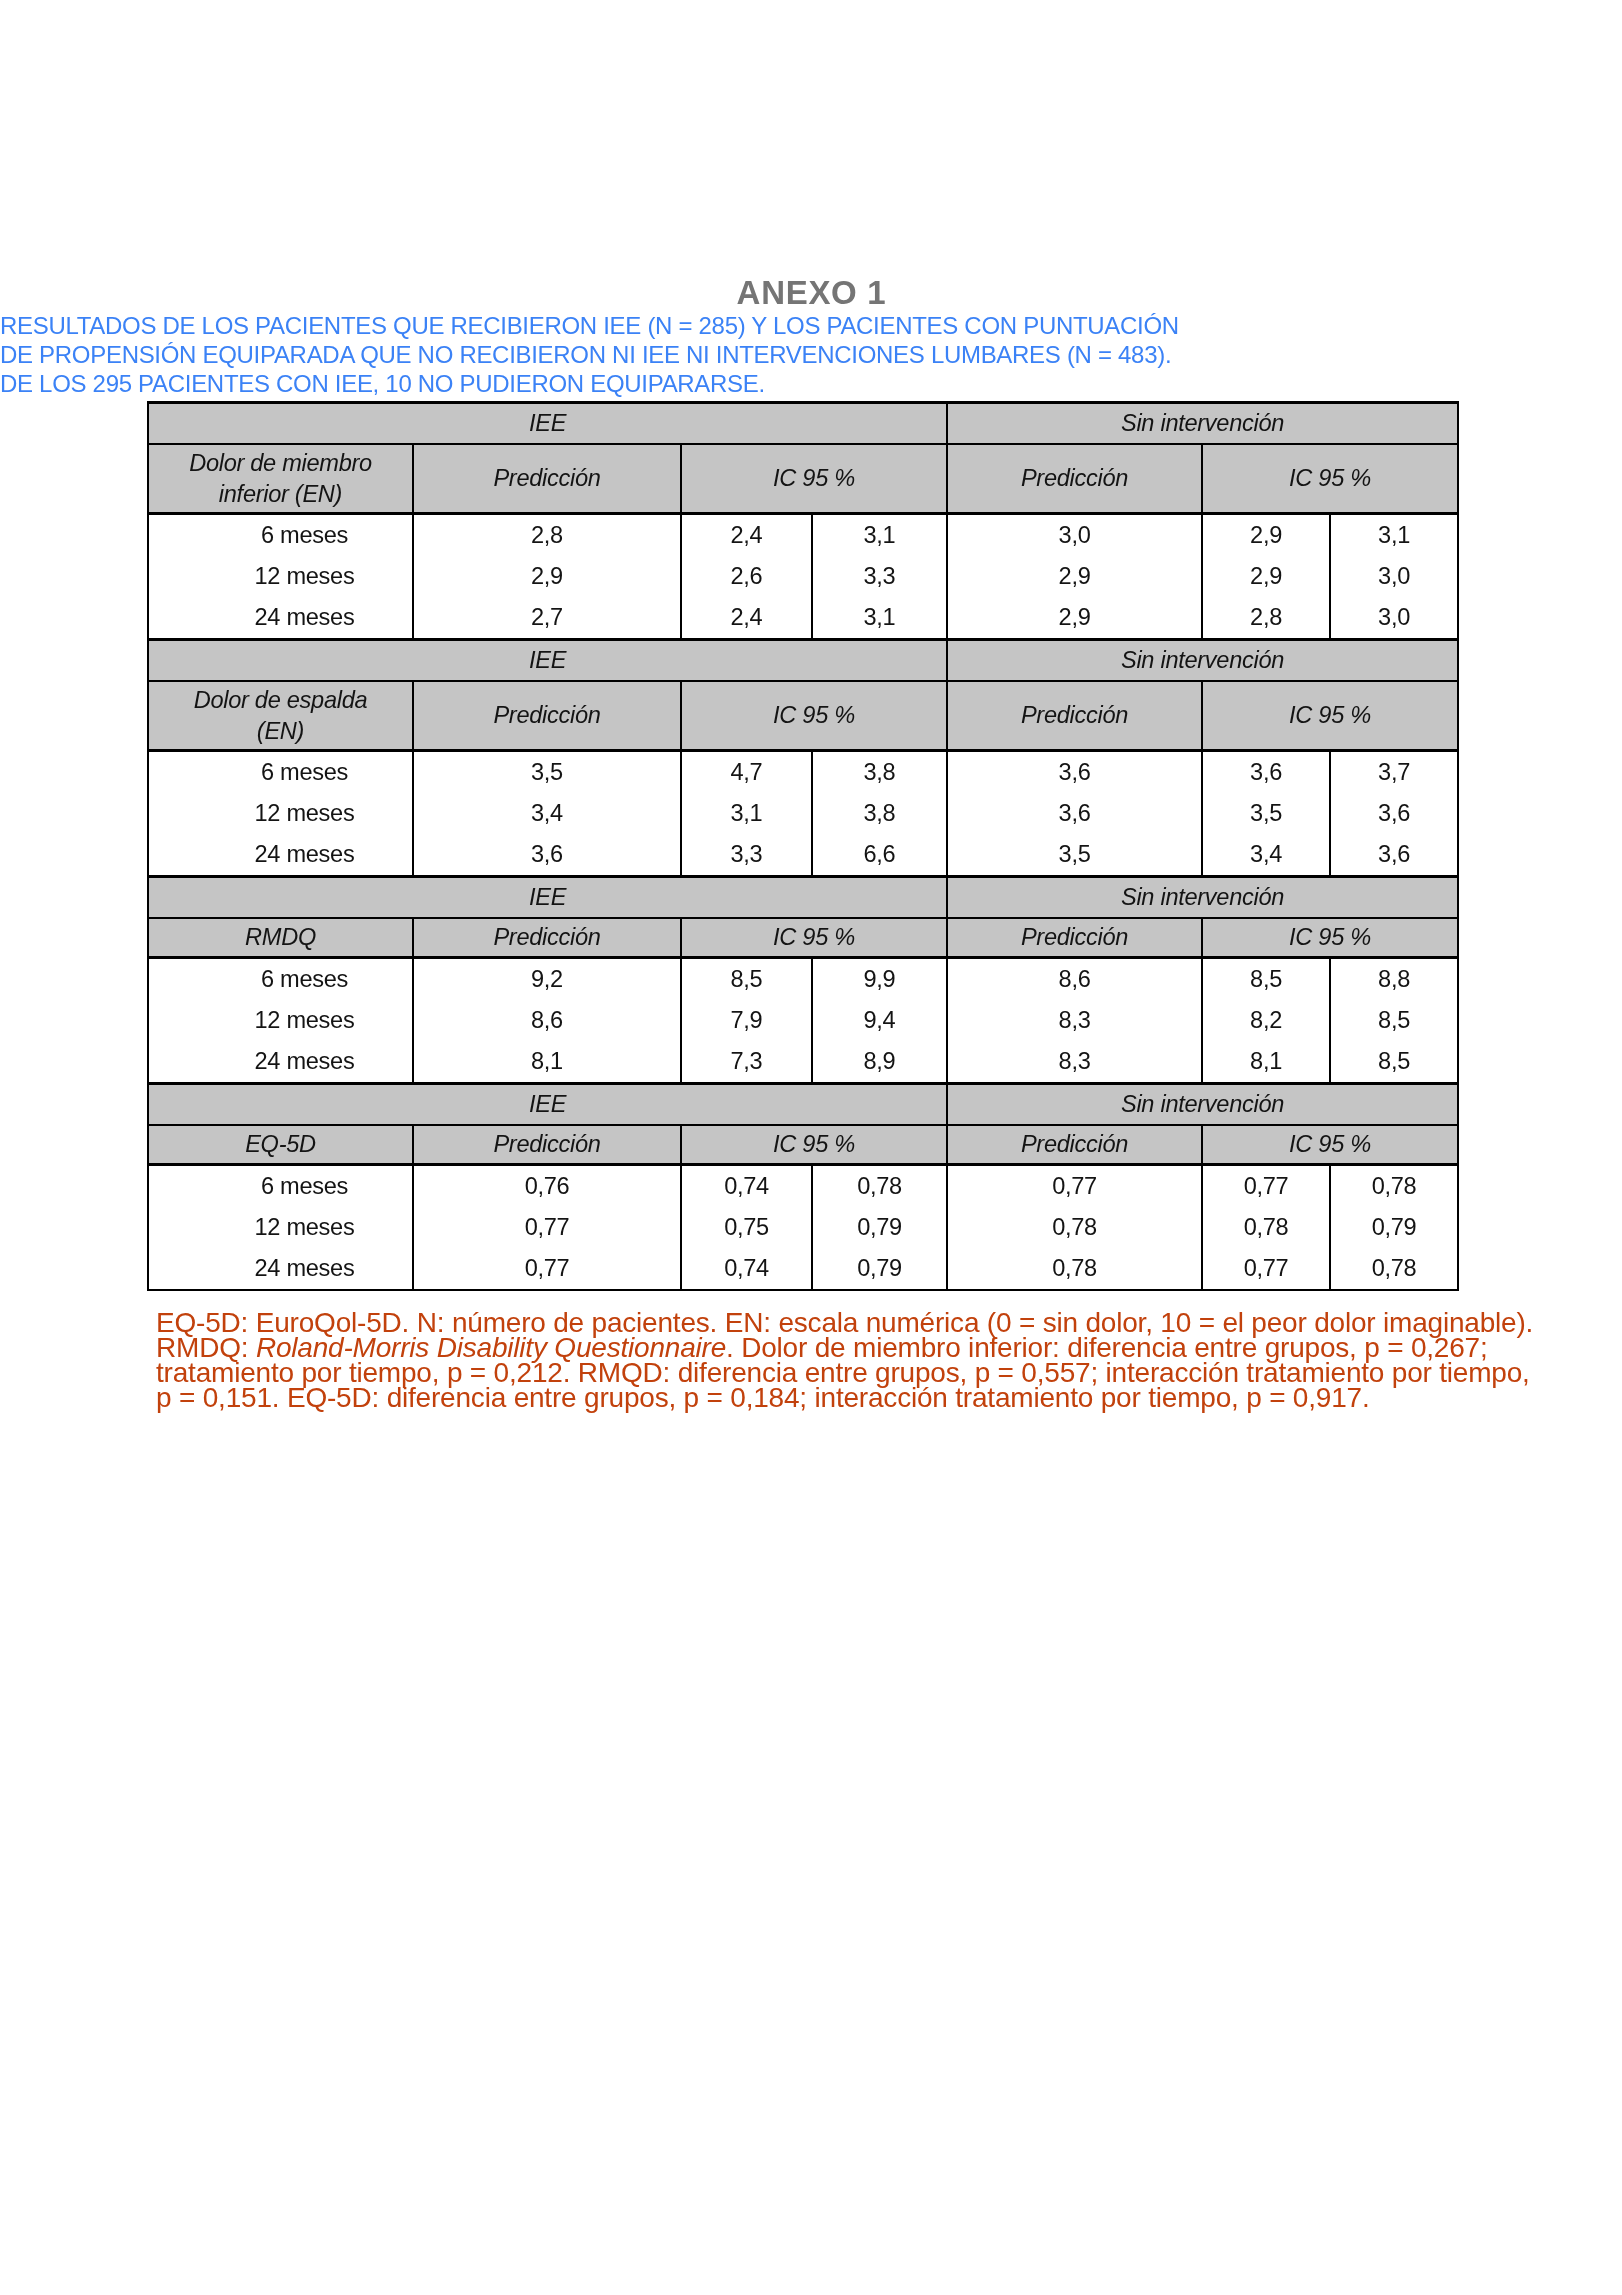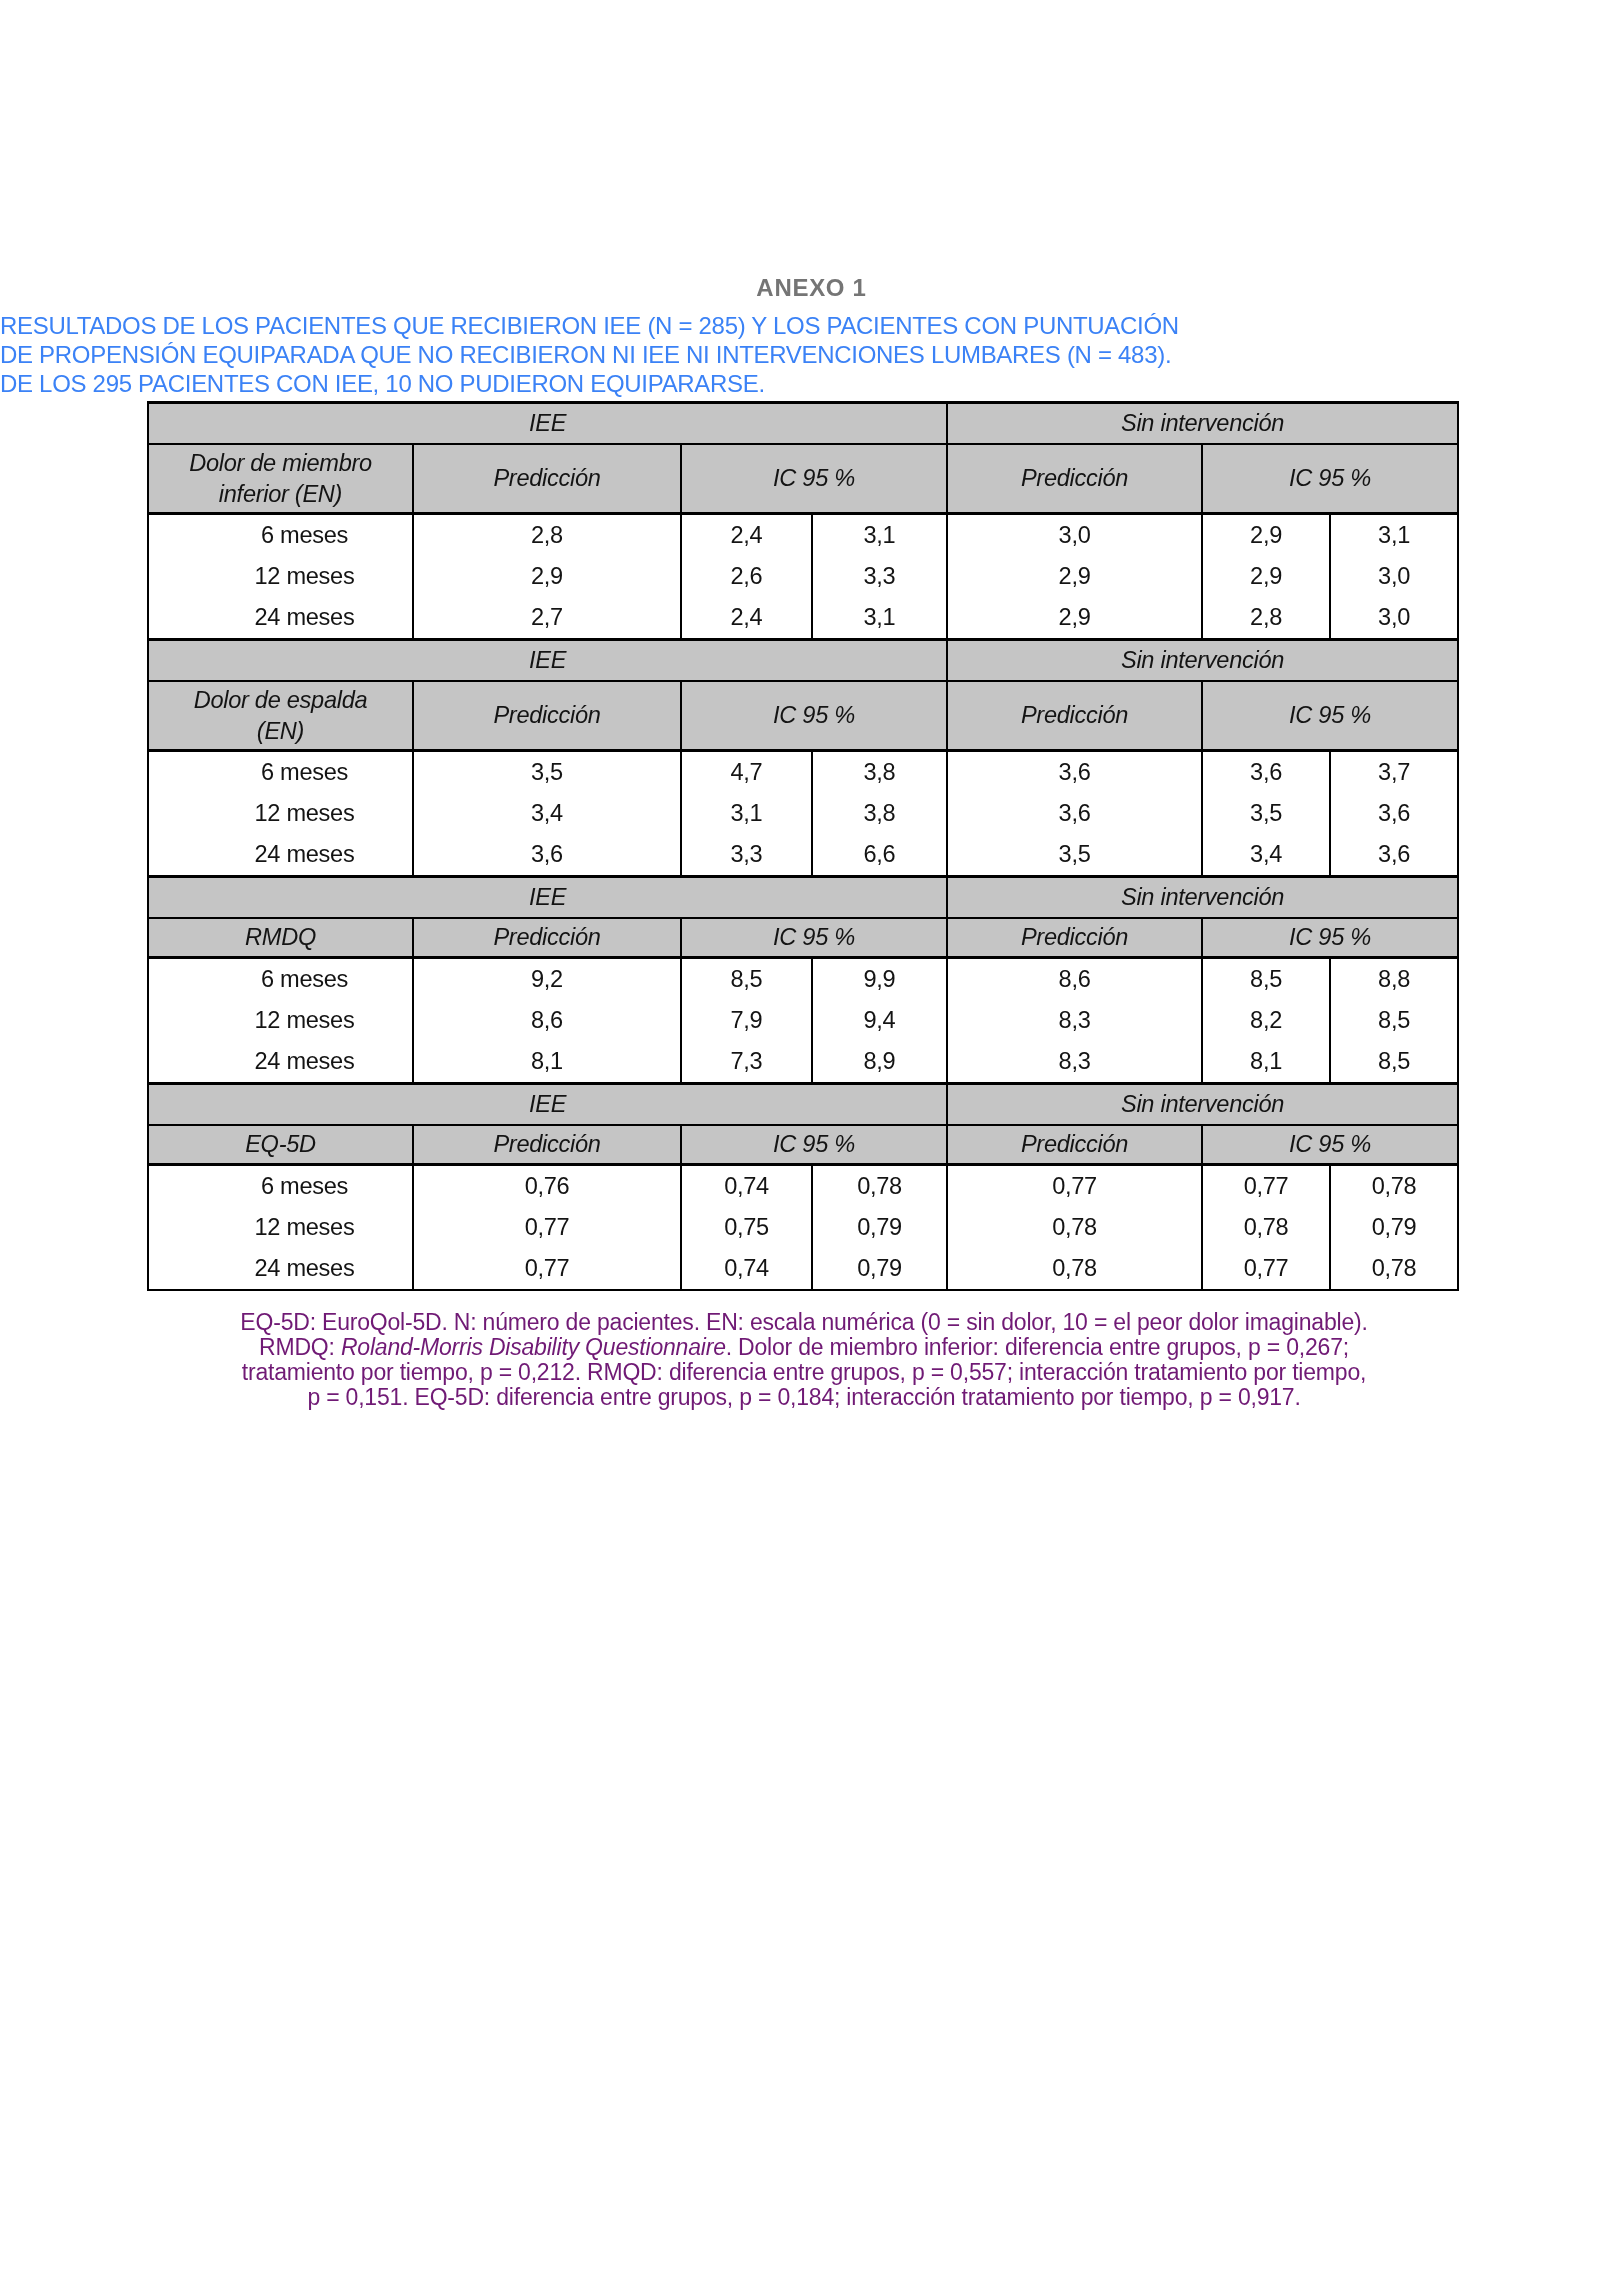--- a/index.html
+++ b/index.html
@@ -7,21 +7,21 @@
     width: 1623px; height: 2295px;
     font-family: "Liberation Sans", sans-serif;
     color: #1a1a1a;
     position: relative;
   }
   .page { position: relative; width: 1623px; height: 2295px; background: #ffffff; overflow: hidden; }
 
   .annex-heading {
     position: absolute; top: 274px; left: 0; width: 100%;
     text-align: center;
-    font-size: 24px; font-weight: bold; color: #757575;
+    font-size: 33px; font-weight: bold; color: #757575;
     letter-spacing: 0.7px;
   }
   .title-lines {
     position: absolute; top: 311px; left: 0; width: 100%;
     text-align: left;
     font-size: 24px; line-height: 29px;
     letter-spacing: -0.3px;
     color: #3b82f6;
     white-space: nowrap;
   }
@@ -55,24 +55,23 @@
   }
   tr.shead td:first-child { border-left: none; line-height: 1.3; padding: 0 27.5px; }
   tr.shead.tall td { height: 67px; }
   tr.shead.short td { height: 37px; }
 
   tr.data td { height: 41px; border-left: 2px solid #000000; background: #ffffff; }
   tr.data td:first-child { border-left: none; padding-left: 48px; }
 
   .footnote {
     position: absolute; top: 1310px; left: 156px; width: 1296px;
-    font-size: 23px; line-height: 25px;
+    font-size: 28px; line-height: 25px;
     letter-spacing: -0.2px;
-    color: #701a75;
-    text-align: center;
+    color: #c2410c;
   }
   .footnote div { white-space: nowrap; }
   .footnote .it { font-style: italic; }
 </style>
 </head>
 <body>
 
 <div class="page">
 
   <div class="annex-heading">ANEXO 1</div>

